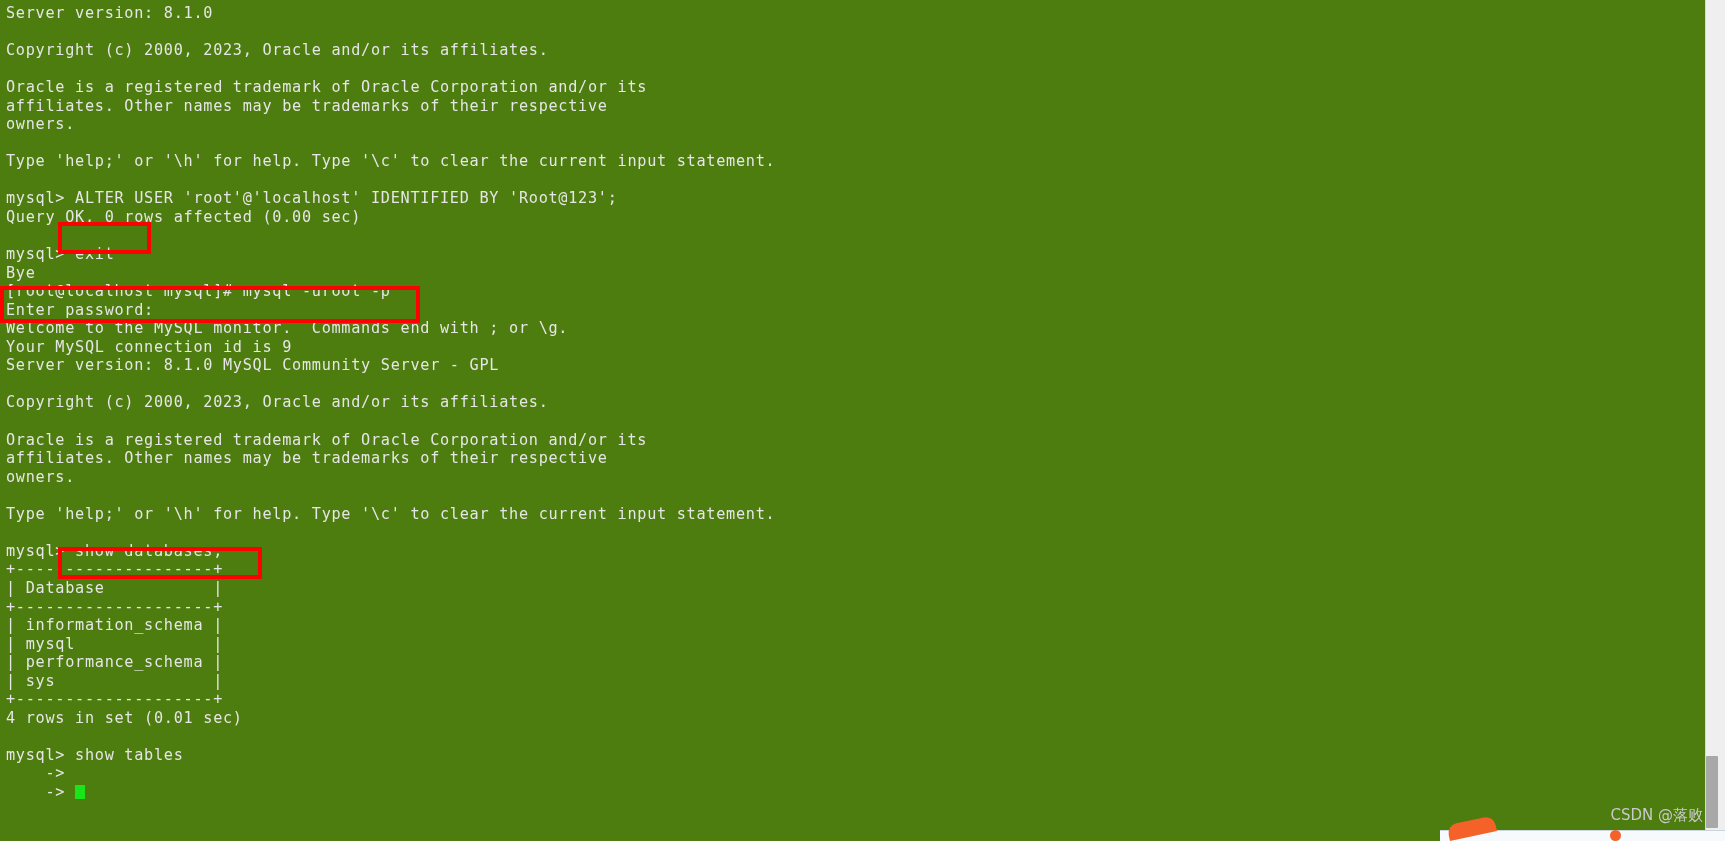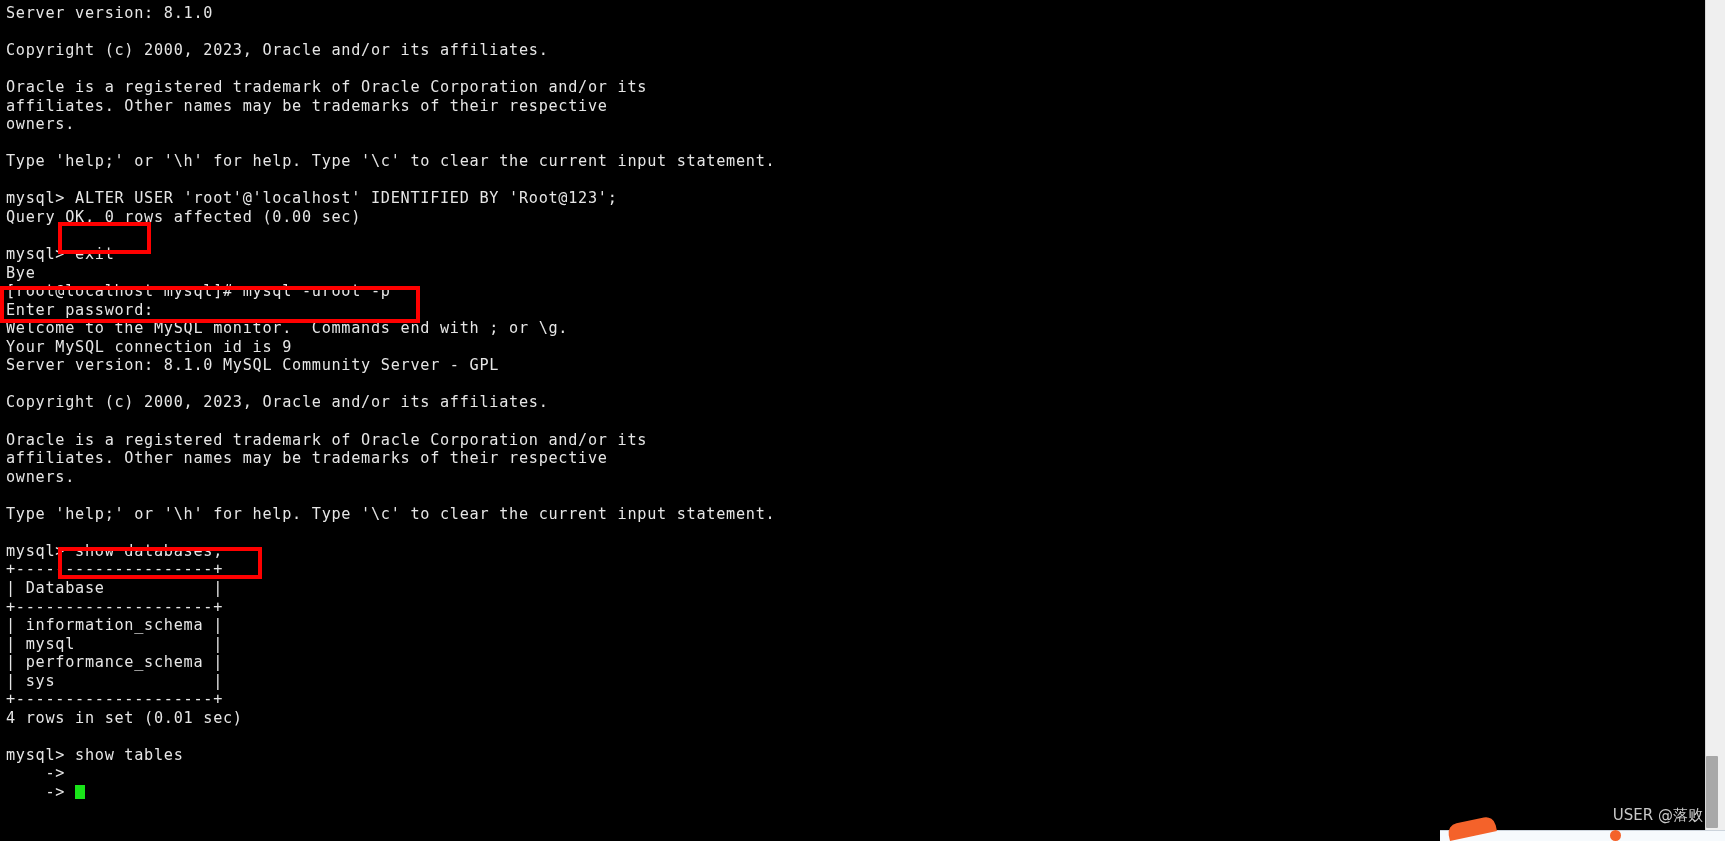--- a/index.html
+++ b/index.html
@@ -7,21 +7,21 @@
     width:1725px; height:841px;
     background:#efefef;
     overflow:hidden;
     font-family:"DejaVu Sans Mono","Liberation Mono",monospace;
   }
   #screen { position:relative; width:1725px; height:841px; background:#efefef; }
 
   #terminal {
     position:absolute; left:0; top:0;
     width:1705px; height:841px;
-    background:#000000;
+    background:#4d7c0f;
     overflow:hidden;
   }
 
   #console {
     position:absolute;
     left:6px; top:4px;
     width:1699px;
     font-family:"DejaVu Sans Mono","Liberation Mono",monospace;
     font-size:15.2px;
     line-height:18.55px;
@@ -105,14 +105,14 @@
     <div class="hl" id="hl-showdb"></div>
   </div>
 
   <div id="page-gutter"></div>
   <div id="scroll-thumb"></div>
 
   <div id="bottom-peek"></div>
   <div id="orange-shape"></div>
   <div id="orange-dot"></div>
 
-  <div id="watermark">USER @落败</div>
+  <div id="watermark">CSDN @落败</div>
 </div>
 
 </body></html>

